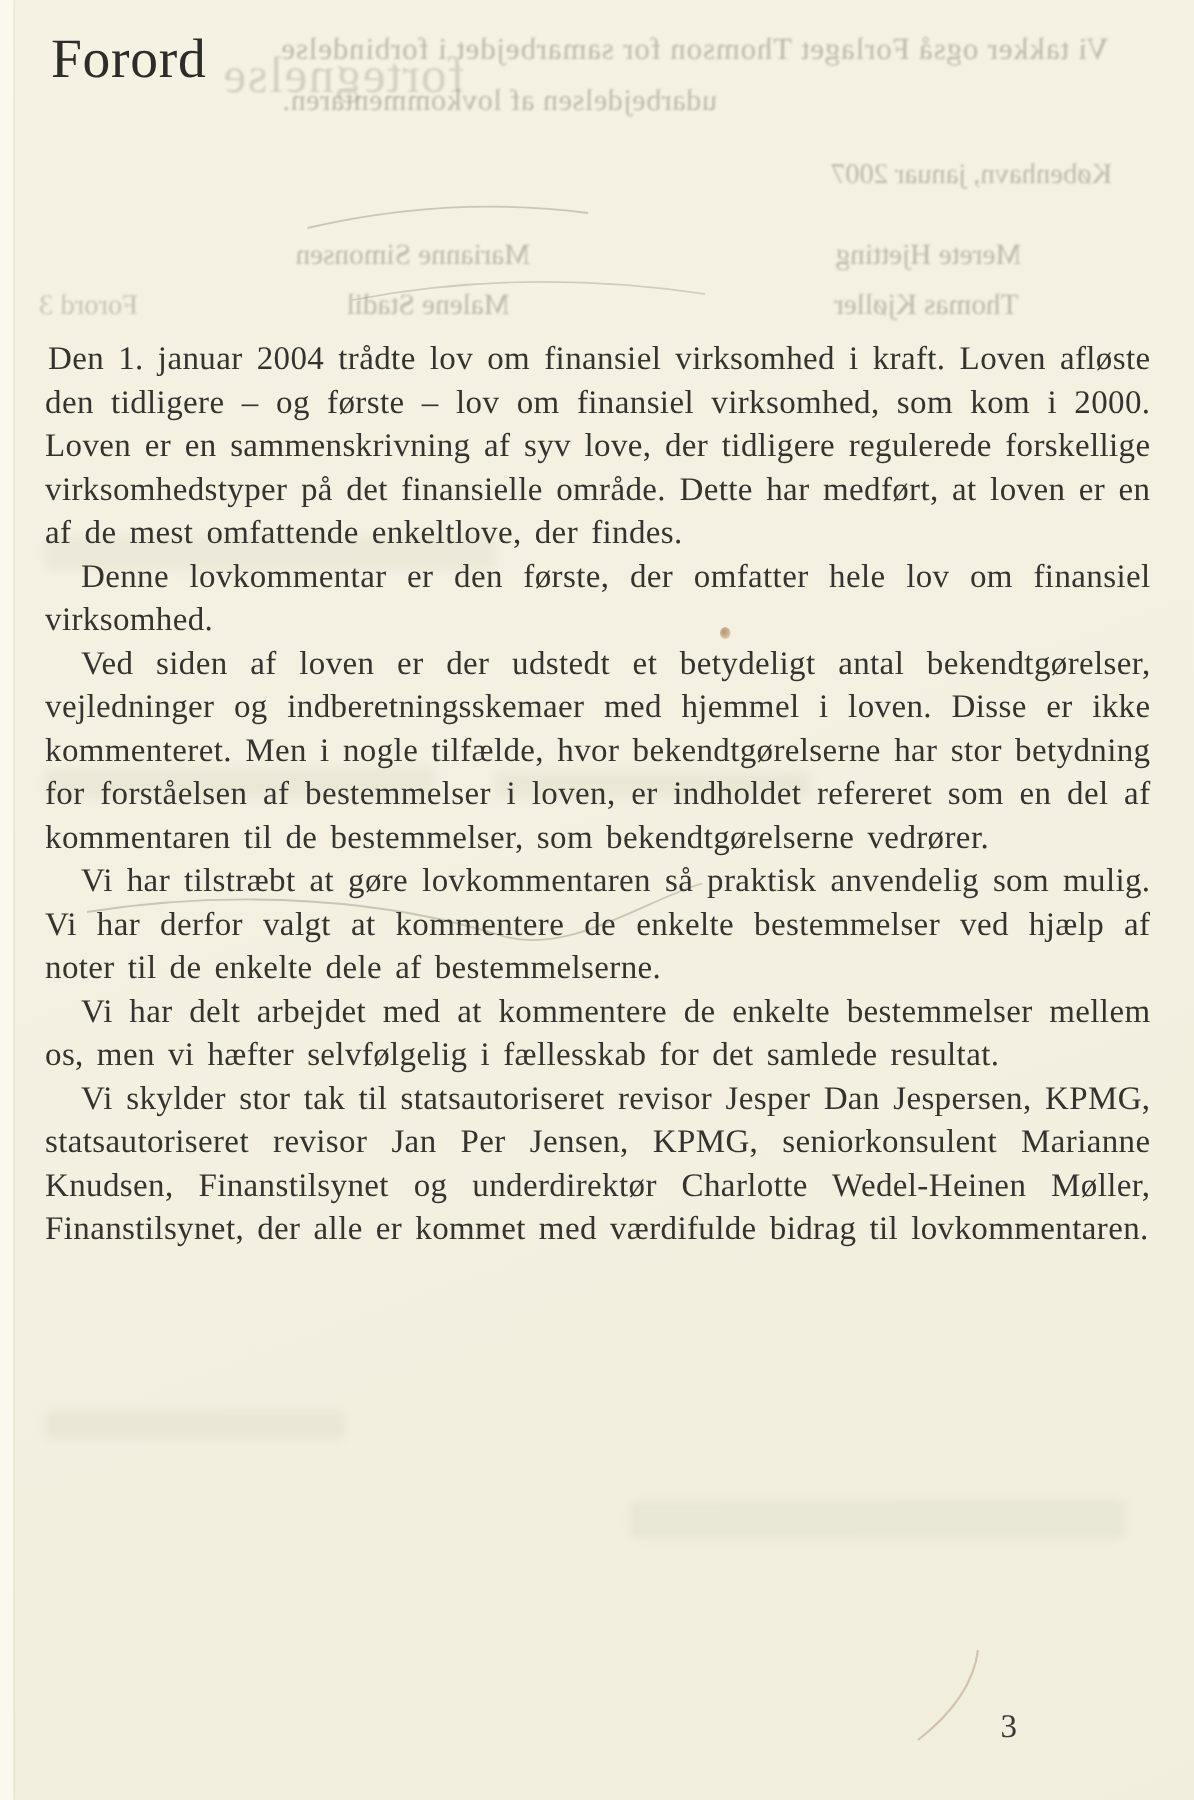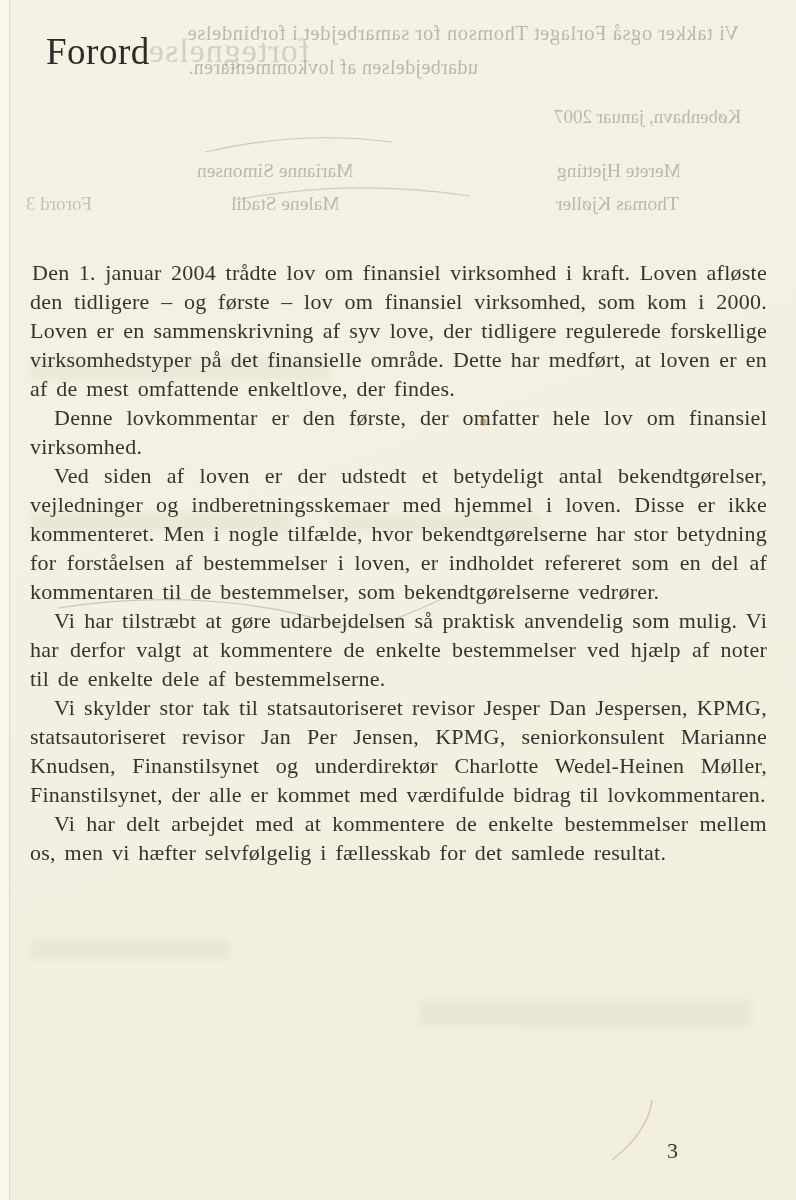--- a/index.html
+++ b/index.html
@@ -20,21 +20,21 @@
     position: absolute;
     left: 0; top: 0; bottom: 0;
     width: 9px;
     background: #fbf9ee;
     box-shadow: 1px 0 1px rgba(120,115,95,0.18);
   }
   .page-title {
     position: absolute;
     left: 30px;
     top: 14px;
-    margin: 16px;
+    margin: 4px;
     font-size: 37px;
     font-weight: 500;
     letter-spacing: 0.5px;
     color: #2e2c28;
     z-index: 3;
   }
   
   .bleed {
     position: absolute;
     display: inline-block;
@@ -59,21 +59,20 @@
     position: absolute;
     left: 30px;
     top: 224px;
     width: 737px;
     font-size: 22px;
     line-height: 29px;
     letter-spacing: 0.25px;
     word-spacing: 3px;
     text-align: justify;
     z-index: 3;
-    margin-top: 34px;
   }
   .body-text p { margin: 0; text-indent: 24px; }
   .body-text p:first-child { text-indent: 2px; }
   .page-number {
     position: absolute;
     left: 667px;
     top: 1138px;
     font-size: 22px;
     color: #3a3833;
     z-index: 3;
@@ -139,20 +138,20 @@
   </svg>
 
   <div class="speck"></div>
 
   <h1 class="page-title">Forord</h1>
 
   <div class="body-text">
     <p>Den 1. januar 2004 trådte lov om finansiel virksomhed i kraft. Loven afløste den tidligere – og første – lov om finansiel virksomhed, som kom i 2000. Loven er en sammenskrivning af syv love, der tidligere regulerede forskellige virksomhedstyper på det finansielle område. Dette har medført, at loven er en af de mest omfattende enkeltlove, der findes.</p>
     <p>Denne lovkommentar er den første, der omfatter hele lov om finansiel virksomhed.</p>
     <p>Ved siden af loven er der udstedt et betydeligt antal bekendtgørelser, vejledninger og indberetningsskemaer med hjemmel i loven. Disse er ikke kommenteret. Men i nogle tilfælde, hvor bekendtgørelserne har stor betydning for forståelsen af bestemmelser i loven, er indholdet refereret som en del af kommentaren til de bestemmelser, som bekendtgørelserne vedrører.</p>
-    <p>Vi har tilstræbt at gøre udarbejdelsen så praktisk anvendelig som mulig. Vi har derfor valgt at kommentere de enkelte bestemmelser ved hjælp af noter til de enkelte dele af bestemmelserne.</p>
+    <p>Vi har tilstræbt at gøre lovkommentaren så praktisk anvendelig som mulig. Vi har derfor valgt at kommentere de enkelte bestemmelser ved hjælp af noter til de enkelte dele af bestemmelserne.</p>
+    <p>Vi har delt arbejdet med at kommentere de enkelte bestemmelser mellem os, men vi hæfter selvfølgelig i fællesskab for det samlede resultat.</p>
     <p>Vi skylder stor tak til statsautoriseret revisor Jesper Dan Jespersen, KPMG, statsautoriseret revisor Jan Per Jensen, KPMG, seniorkonsulent Marianne Knudsen, Finanstilsynet og underdirektør Charlotte Wedel-Heinen Møller, Finanstilsynet, der alle er kommet med værdifulde bidrag til lovkommentaren.</p>
-    <p>Vi har delt arbejdet med at kommentere de enkelte bestemmelser mellem os, men vi hæfter selvfølgelig i fællesskab for det samlede resultat.</p>
   </div>
 
   <div class="page-number">3</div>
 
 </div>
 
 </body></html>

